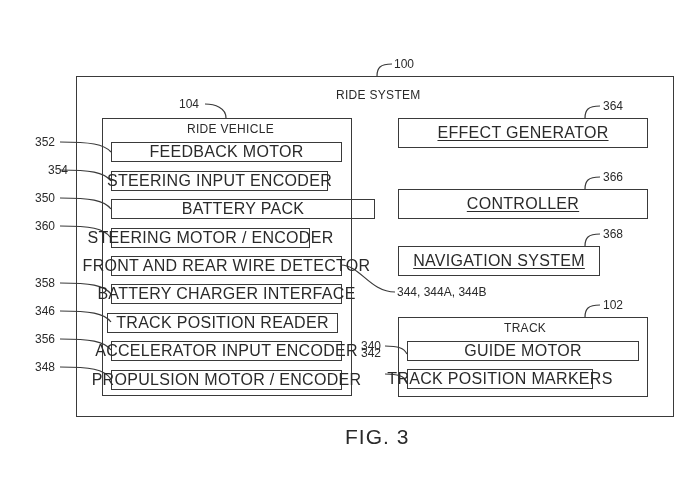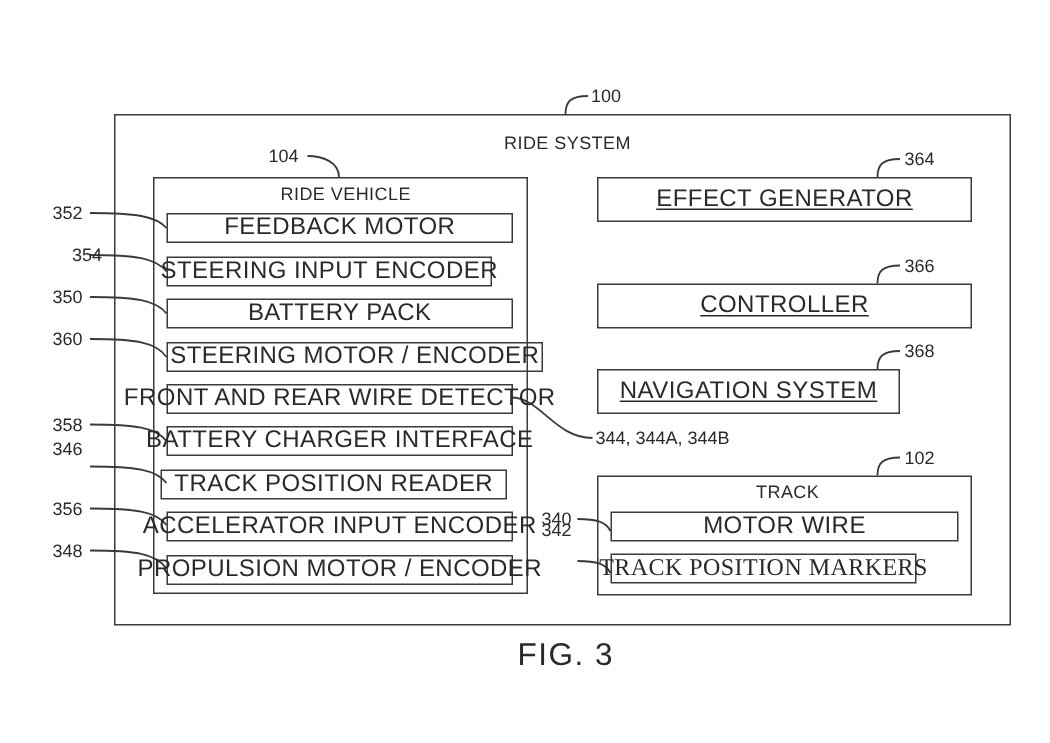--- a/index.html
+++ b/index.html
@@ -50,50 +50,50 @@
 <div class="box" style="left:76px; top:76px; width:598px; height:341px;"></div>
 <div class="ref" style="left:394px; top:57px;">100</div>
 <div class="title" style="left:336px; top:88px;">RIDE SYSTEM</div>
 
 <div class="box" style="left:102px; top:118px; width:250px; height:278px;"></div>
 <div class="ref" style="left:179px; top:97px;">104</div>
 <div class="title" style="left:187px; top:122px;">RIDE VEHICLE</div>
 
 <div class="sub" style="left:111px; top:142px; width:231px; height:20px;">FEEDBACK MOTOR</div>
 <div class="sub" style="left:111px; top:171px; width:217px; height:20px;text-align:center;">STEERING INPUT ENCODER</div>
-<div class="sub" style="left:111px; top:199px; width:231px; height:20px;">BATTERY PACK</div>
-<div class="sub" style="left:111px; top:228px; width:251px; height:20px;">STEERING MOTOR / ENCODER</div>
+<div class="sub" style="left:111px; top:199px; width:264px; height:20px;">BATTERY PACK</div>
+<div class="sub" style="left:111px; top:228px; width:199px; height:20px;">STEERING MOTOR / ENCODER</div>
 <div class="sub" style="left:111px; top:256px; width:231px; height:20px;">FRONT AND REAR WIRE DETECTOR</div>
 <div class="sub" style="left:111px; top:284px; width:231px; height:20px;">BATTERY CHARGER INTERFACE</div>
 <div class="sub" style="left:107px; top:313px; width:231px; height:20px;">TRACK POSITION READER</div>
 <div class="sub" style="left:111px; top:341px; width:231px; height:20px;">ACCELERATOR INPUT ENCODER</div>
 <div class="sub" style="left:111px; top:370px; width:231px; height:20px;">PROPULSION MOTOR / ENCODER</div>
 
 <div class="ref" style="left:35px; top:135px;">352</div>
 <div class="ref" style="left:35px; top:163px;margin-left:13px;">354</div>
 <div class="ref" style="left:35px; top:191px;">350</div>
 <div class="ref" style="left:35px; top:219px;">360</div>
 <div class="ref" style="left:397px; top:285px;">344, 344A, 344B</div>
 <div class="ref" style="left:35px; top:276px;">358</div>
-<div class="ref" style="left:35px; top:292px;text-align:right;">346</div>
+<div class="ref" style="left:35px; top:304px;text-align:right;">346</div>
 <div class="ref" style="left:35px; top:332px;">356</div>
 <div class="ref" style="left:35px; top:360px;">348</div>
 
 <div class="sub u" style="left:398px; top:118px; width:250px; height:30px;">EFFECT GENERATOR</div>
 <div class="ref" style="left:603px; top:99px;">364</div>
 
 <div class="sub u" style="left:398px; top:189px; width:250px; height:30px;">CONTROLLER</div>
 <div class="ref" style="left:603px; top:170px;">366</div>
 
 <div class="sub u" style="left:398px; top:246px; width:202px; height:30px;">NAVIGATION SYSTEM</div>
 <div class="ref" style="left:603px; top:227px;">368</div>
 
 <div class="box" style="left:398px; top:317px; width:250px; height:80px;"></div>
 <div class="ref" style="left:603px; top:298px;">102</div>
 <div class="title" style="left:504px; top:321px;">TRACK</div>
 
-<div class="sub" style="left:407px; top:341px; width:232px; height:20px;">MOTOR WIRE</div>
+<div class="sub" style="left:407px; top:341px; width:232px; height:20px;">GUIDE MOTOR</div>
 <div class="ref" style="left:361px; top:339px;">340</div>
 
-<div class="sub" style="left:407px; top:369px; width:204px; height:20px;font-family:Liberation Serif, serif;">TRACK POSITION MARKERS</div>
+<div class="sub" style="left:407px; top:369px; width:186px; height:20px;">TRACK POSITION MARKERS</div>
 <div class="ref" style="left:361px; top:346px;">342</div>
 
 <div class="fig" style="left:345px; top:425px;">FIG. 3</div>
 
 </body></html>

